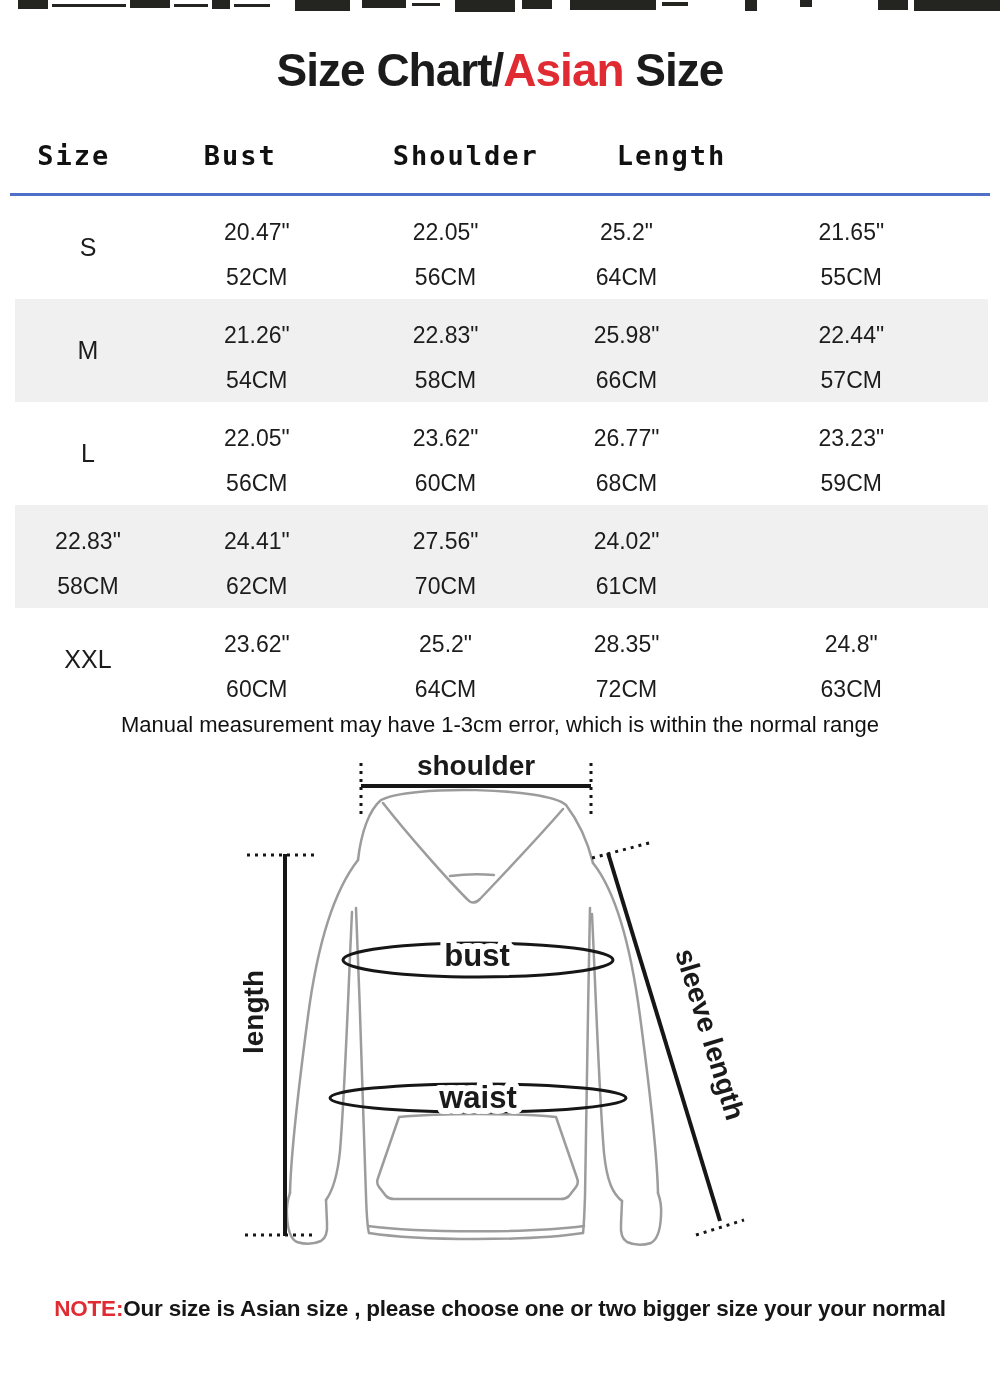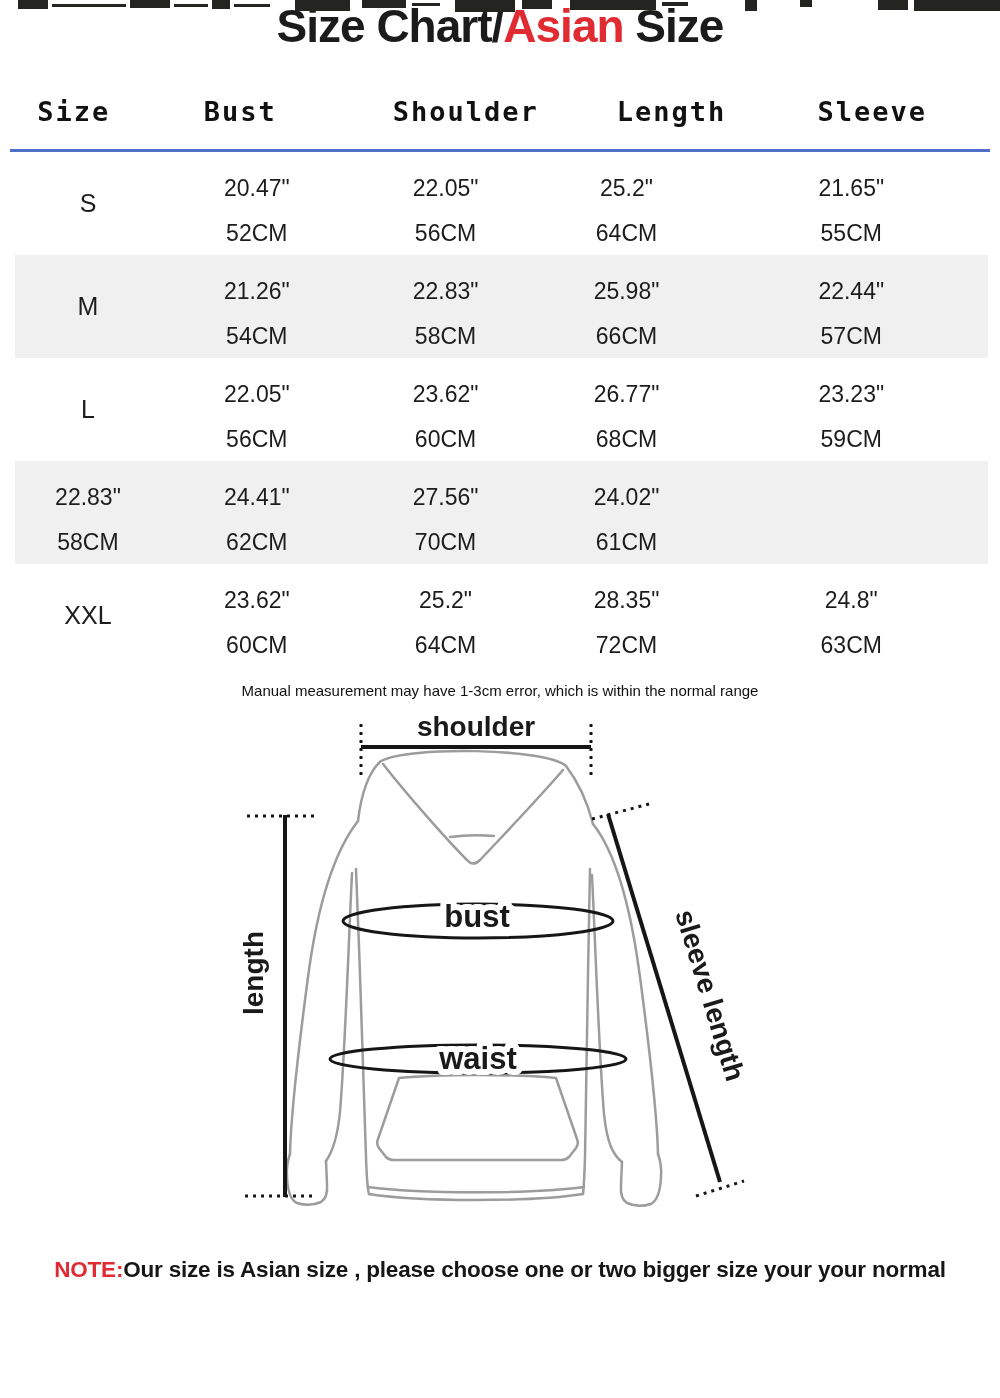--- a/index.html
+++ b/index.html
@@ -5,21 +5,21 @@
   html,body{margin:0;padding:0;}
   body{
     width:1000px;height:1398px;background:#fff;position:relative;overflow:hidden;
     font-family:"Liberation Sans",sans-serif;color:#1c1c1c;
   }
   
   .scraps{position:absolute;top:0;left:0;width:1000px;height:14px;}
   .scraps div{position:absolute;background:#242420;}
 
   .title{
-    text-align:center;font-size:46px;font-weight:700;
+    padding-top:44px;text-align:center;font-size:46px;font-weight:700;
     letter-spacing:-1px;color:#1b1b1b;line-height:52px;
   }
   .title .red{color:#e02b33;}
 
   .thead{
     margin:26px 10px 0 10px;display:grid;grid-template-columns:13% 21% 25% 17% 24%;
     border-bottom:3px solid #4f6fc8;padding:18px 0 22px 0;
     font-family:"DejaVu Sans Mono",monospace;font-weight:700;font-size:27px;
     letter-spacing:2px;color:#111;
   }
@@ -27,21 +27,21 @@
 
   .tbody{margin-left:15px;width:973px;}
   .trow{display:grid;grid-template-columns:15% 19.7% 19.1% 18.1% 28.1%;height:103px;}
   .trow.alt{background:#f0f0f0;}
   .tc{display:flex;flex-direction:column;justify-content:space-between;
       align-items:center;padding:24px 0 10px 0;box-sizing:border-box;
       font-size:23px;color:#1c1c1c;}
   .tc.size-col{justify-content:center;padding:0;font-size:25px;}
   .inch,.cm{display:block;line-height:24px;}
 
-  .measure-note{margin-top:15px;text-align:center;font-size:15px;color:#111;}
+  .measure-note{margin-top:1px;text-align:center;font-size:22px;color:#111;}
 
   .diagram{display:block;margin-top:-12px;}
   .diagram text{font-family:"Liberation Sans",sans-serif;font-weight:600;fill:#1a1a1a;}
   .halo{paint-order:stroke;stroke:#ffffff;stroke-width:12px;stroke-linejoin:round;}
 
   .bottom-note{
     margin:6px auto 0 auto;width:930px;text-align:center;
     font-size:22.5px;font-weight:700;color:#161616;line-height:33px;letter-spacing:-0.2px;
   }
   .bottom-note .red{color:#e02b33;margin-top:28px;}
@@ -69,21 +69,20 @@
   <div style="left:914px;top:0;width:86px;height:11px;"></div>
 </div>
 
 <div class="title"><span>Size Chart/</span><span class="red">Asian</span><span> Size</span></div>
 
 <div class="thead">
   <div>Size</div>
   <div>Bust</div>
   <div>Shoulder</div>
   <div>Length</div>
-  <div>Sleeve</div>
 </div>
 
 <div class="tbody">
 
   <div class="trow">
     <div class="tc size-col">
         <span>S</span>
       </div>
     <div class="tc">
         <span class="inch">20.47"</span>

